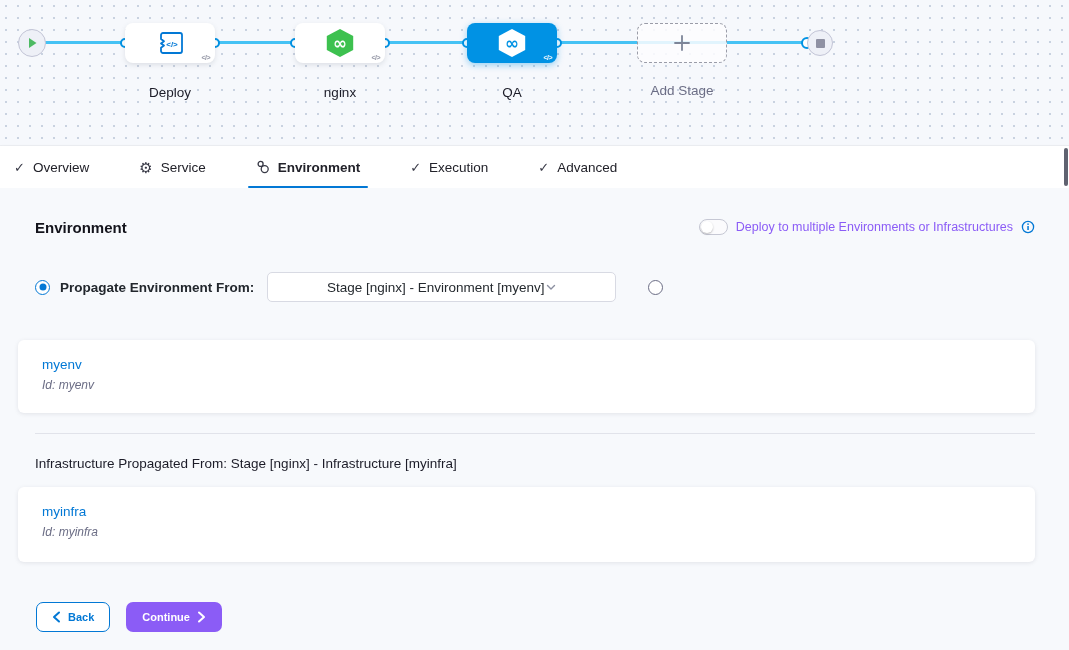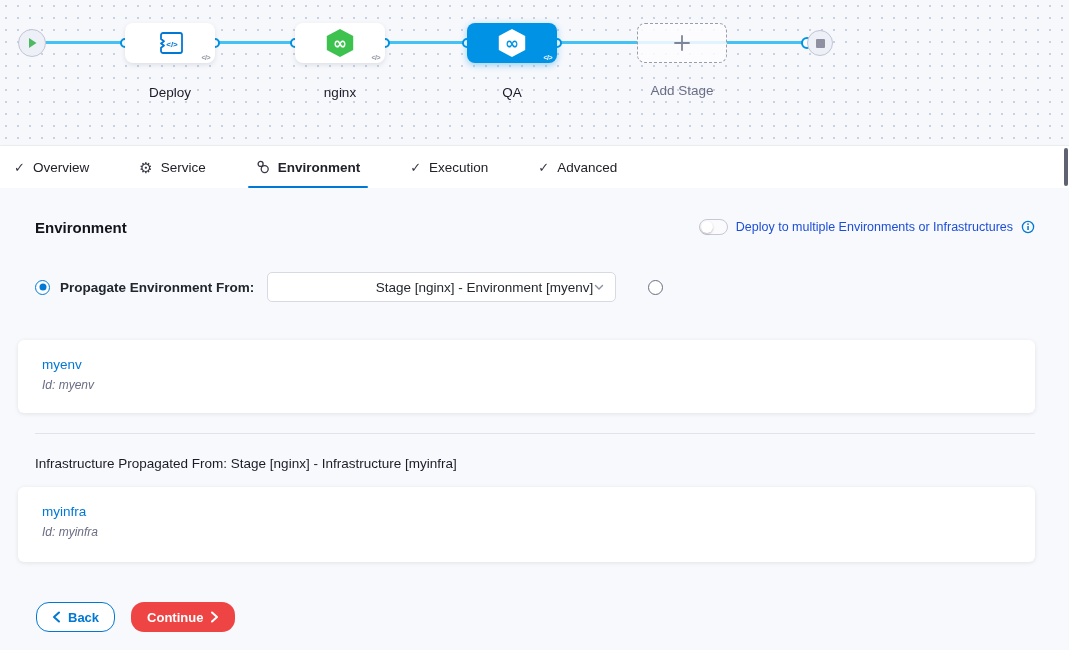--- a/index.html
+++ b/index.html
@@ -88,55 +88,55 @@
   .section-title { position:absolute; left:35px; top:31px; font-size:15px; font-weight:bold; color:#14141c; }
   .toggle-row { position:absolute; right:34px; top:31px; display:flex; align-items:center; gap:8px; }
   .toggle {
     width:29px; height:16px; border-radius:9px; background:#fbfbfd; border:1px solid #c6c8d4;
     position:relative; cursor:pointer;
   }
   .toggle .knob {
     position:absolute; left:1px; top:1px; width:12px; height:12px; border-radius:50%;
     background:#fff; box-shadow:0 1px 2px rgba(0,0,0,.25);
   }
-  .toggle-label { font-size:12.5px; color:#1d4ed8; }
+  .toggle-label { font-size:12.5px; color:#8b5cf6; }
 
   .radio-row { position:absolute; left:35px; top:84px; display:flex; align-items:center; }
   .radio { width:15px; height:15px; border-radius:50%; background:#fff; position:relative; flex:0 0 auto; cursor:pointer; }
   .radio.checked { border:1.5px solid #0278d5; }
   .radio.checked::after {
     content:""; position:absolute; left:50%; top:50%; transform:translate(-50%,-50%);
     width:7px; height:7px; border-radius:50%; background:#0278d5;
   }
   .radio.unchecked { border:1.5px solid #6b6d85; }
   .radio-label { font-size:13.5px; font-weight:bold; color:#22272d; margin-left:10px; }
   .select {
     margin-left:13px; width:349px; height:30px; background:#fff;
     border:1px solid #d8dae3; border-radius:5px; display:flex; align-items:center;
-    justify-content:flex-end; padding:0 10px; cursor:pointer;
+    justify-content:center; padding:0 10px; cursor:pointer;
   }
   .select-value { font-size:13.5px; color:#24292e; }
   .radio2 { margin-left:32px; }
 
   .env-card {
     position:absolute; left:18px; right:34px; background:#fff; border-radius:6px;
     box-shadow:0 1px 4px rgba(96,97,112,.14); padding:17px 24px;
   }
   .card1 { top:152px; height:73px; }
   .card2 { top:299px; height:75px; }
   .env-name { font-size:13.5px; font-weight:500; color:#0278d5; cursor:pointer; }
   .env-id { font-size:12px; color:#6b6d85; margin-top:6px;font-style:italic; }
   .divider { position:absolute; left:35px; right:34px; top:245px; height:1px; background:#e1e3ea; }
   .infra-note { position:absolute; left:35px; top:268px; font-size:13.5px; color:#1c1c28; }
 
   .footer-btns { position:absolute; left:36px; top:414px; display:flex; gap:16px; }
-  .btn { height:30px; border-radius:13px; display:flex; align-items:center; gap:7px;
-         padding:0 15px; font-size:13px; font-weight:bold; cursor:pointer; border:1px solid transparent; }
+  .btn { height:30px; border-radius:7px; display:flex; align-items:center; gap:7px;
+         padding:0 15px; font-size:11px; font-weight:bold; cursor:pointer; border:1px solid transparent; }
   .btn-back { background:#fff; border-color:#0278d5; color:#0278d5; }
-  .btn-continue { background:#ef4444; color:#fff; }
+  .btn-continue { background:#8b5cf6; color:#fff; }
 </style>
 </head>
 <body>
 
 <div class="app">
 
   <div class="canvas">
     <div class="pipe-line"></div>
 
     <div class="node-circle start-node">

